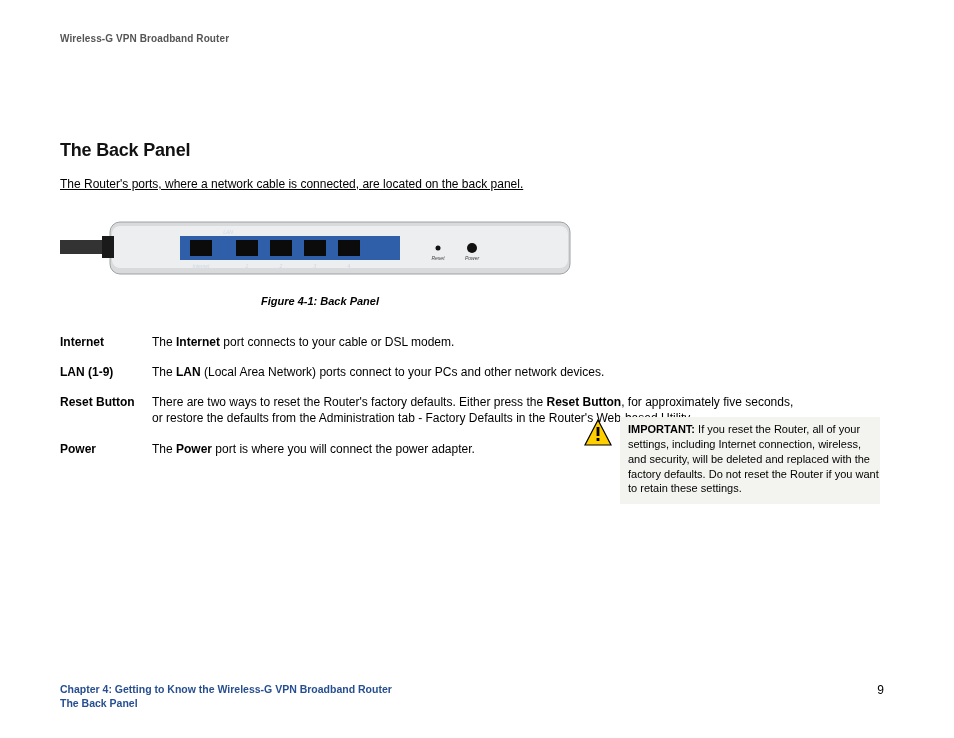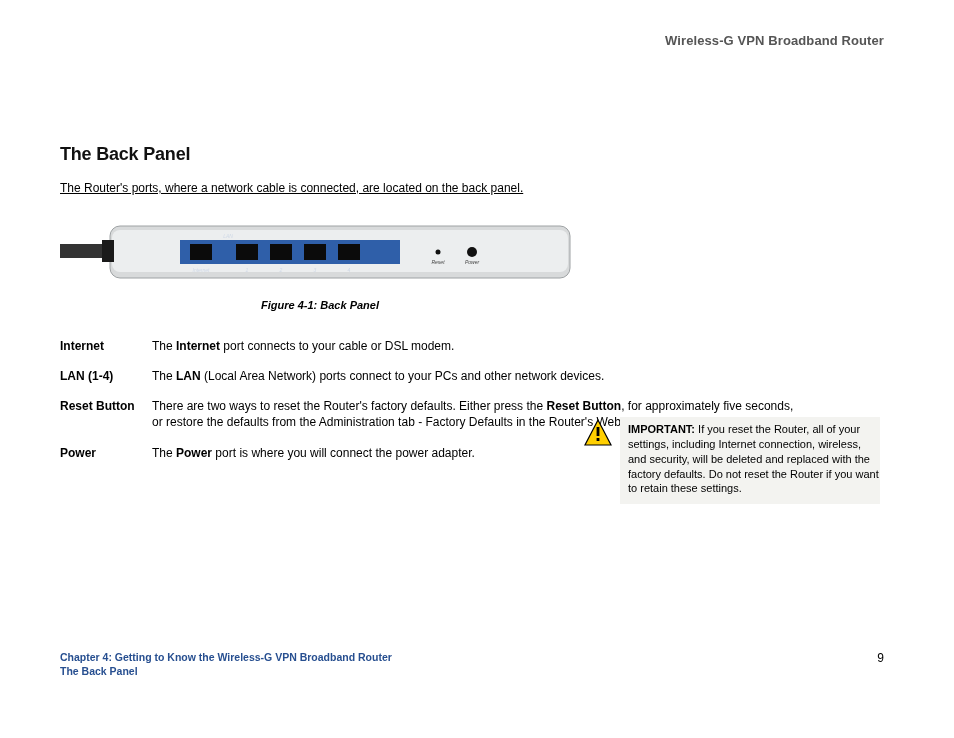--- a/index.html
+++ b/index.html
@@ -13,25 +13,24 @@
     font-size: 12px;
     line-height: 1.35;
   }
   .page {
     position: absolute;
     left: 60px;
     top: 32px;
     width: 824px;
   }
   .running-head {
-    font-size: 13px;
+    font-size: 10px;
     font-weight: 700;
     color: #555;
     letter-spacing: 0.1px;
-    text-align: right;
   }
   .section-title {
     margin-top: 92px;
     font-size: 18px;
     font-weight: 800;
     color: #111;
     letter-spacing: -0.2px;
   }
   .intro {
     margin-top: 14px;
@@ -65,21 +64,21 @@
     position: absolute;
     left: -36px;
     top: 2px;
     width: 28px;
     height: 28px;
   }
   
   .footer {
     position: absolute;
     left: 60px;
-    bottom: 60px;
+    bottom: 28px;
     width: 824px;
     font-size: 10.5px;
     font-weight: 700;
     color: #274f90;
   }
   .footer-page {
     position: absolute;
     right: 0;
     top: 0;
     color: #000;
@@ -130,21 +129,21 @@
     <div class="fig-caption">Figure 4-1: Back Panel</div>
   </div>
 
   <table class="defs">
     <tbody>
         <tr>
       <td class="term">Internet</td>
       <td><span>The </span><b>Internet</b><span> port connects to your cable or DSL modem.</span></td>
     </tr>
     <tr>
-      <td class="term">LAN (1-4)</td>
+      <td class="term">LAN (1-9)</td>
       <td><span>The </span><b>LAN</b><span> (Local Area Network) ports connect to your PCs and other network devices.</span></td>
     </tr>
     <tr>
       <td class="term">Reset Button</td>
       <td><span>There are two ways to reset the Router's factory defaults. Either press the </span><b>Reset Button</b><span>, for approximately five seconds, or restore the defaults from the Administration tab - Factory Defaults in the Router's Web-based Utility.</span></td>
     </tr>
     <tr>
       <td class="term">Power</td>
       <td><span>The </span><b>Power</b><span> port is where you will connect the power adapter.</span></td>
     </tr>

